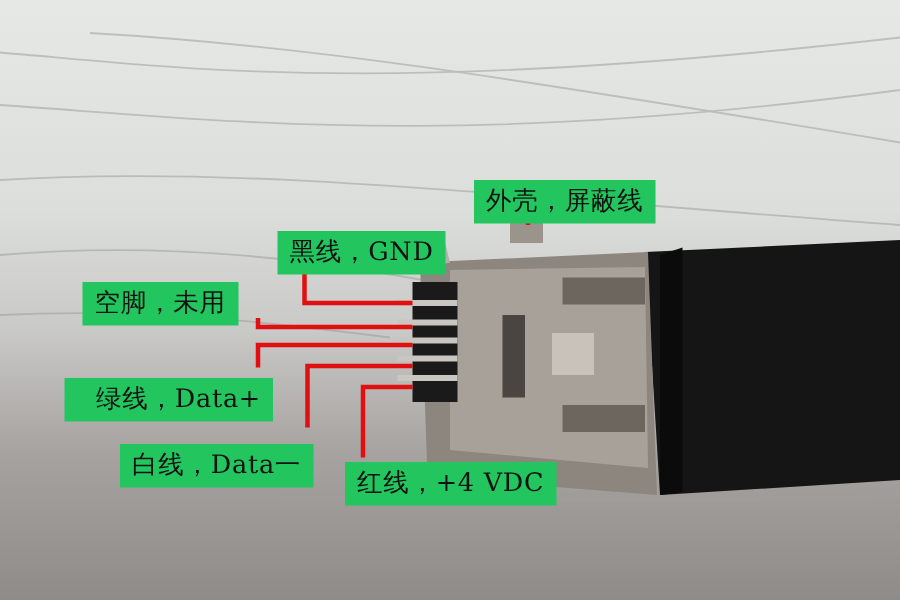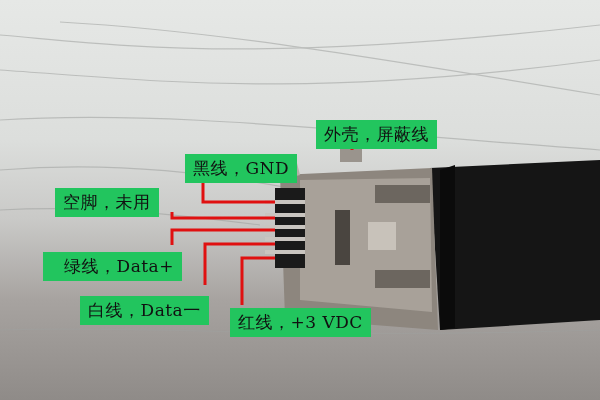--- a/index.html
+++ b/index.html
@@ -69,13 +69,13 @@
 
     <path d="M242 305 L242 258 L275 258"></path>
   </g>
 </svg>
 
 <div class="label" style="left:316px; top:120px;">外壳，屏蔽线</div>
 <div class="label" style="left:153px; top:154px;margin-left:32px;">黑线，GND</div>
 <div class="label" style="left:55px; top:188px;">空脚，未用</div>
 <div class="label" style="left:43px; top:252px;padding-left:21px;">绿线，Data+</div>
 <div class="label" style="left:80px; top:296px;">白线，Data一</div>
-<div class="label" style="left:230px; top:308px;">红线，+3 VDC</div>
+<div class="label" style="left:230px; top:308px;">红线，+4 VDC</div>
 
 </body></html>

